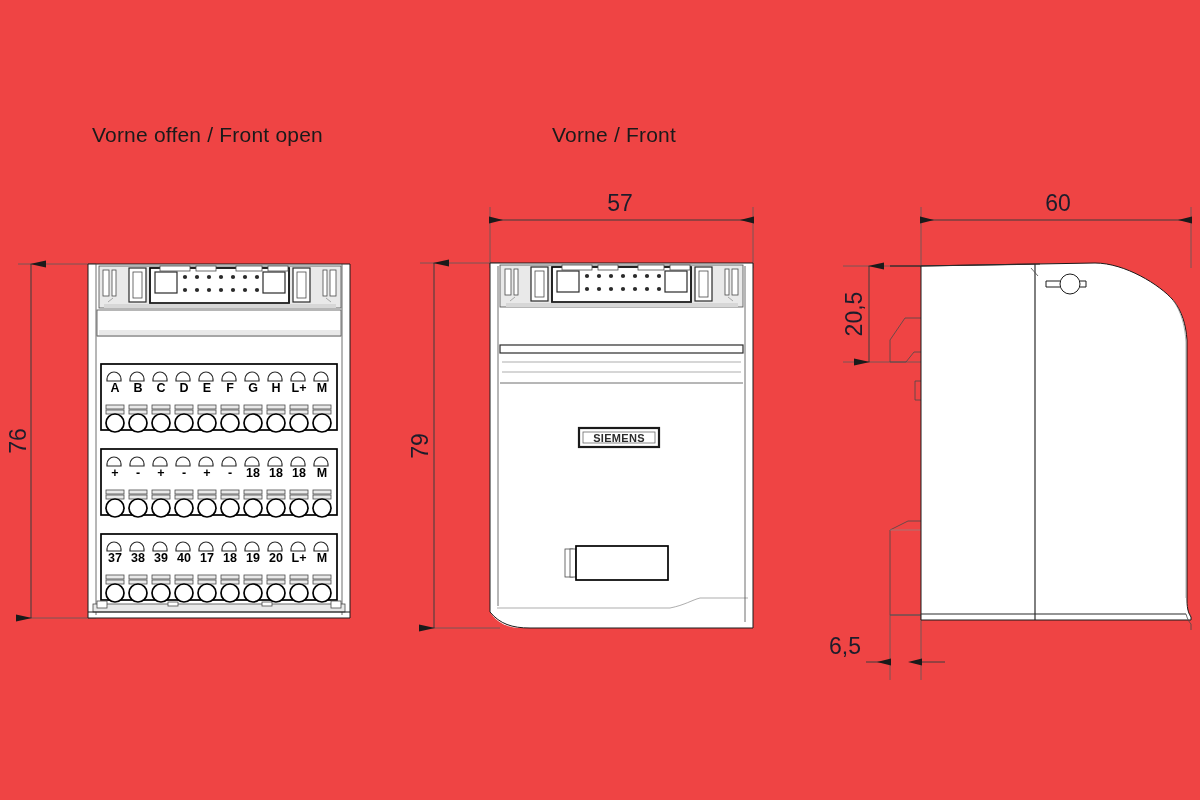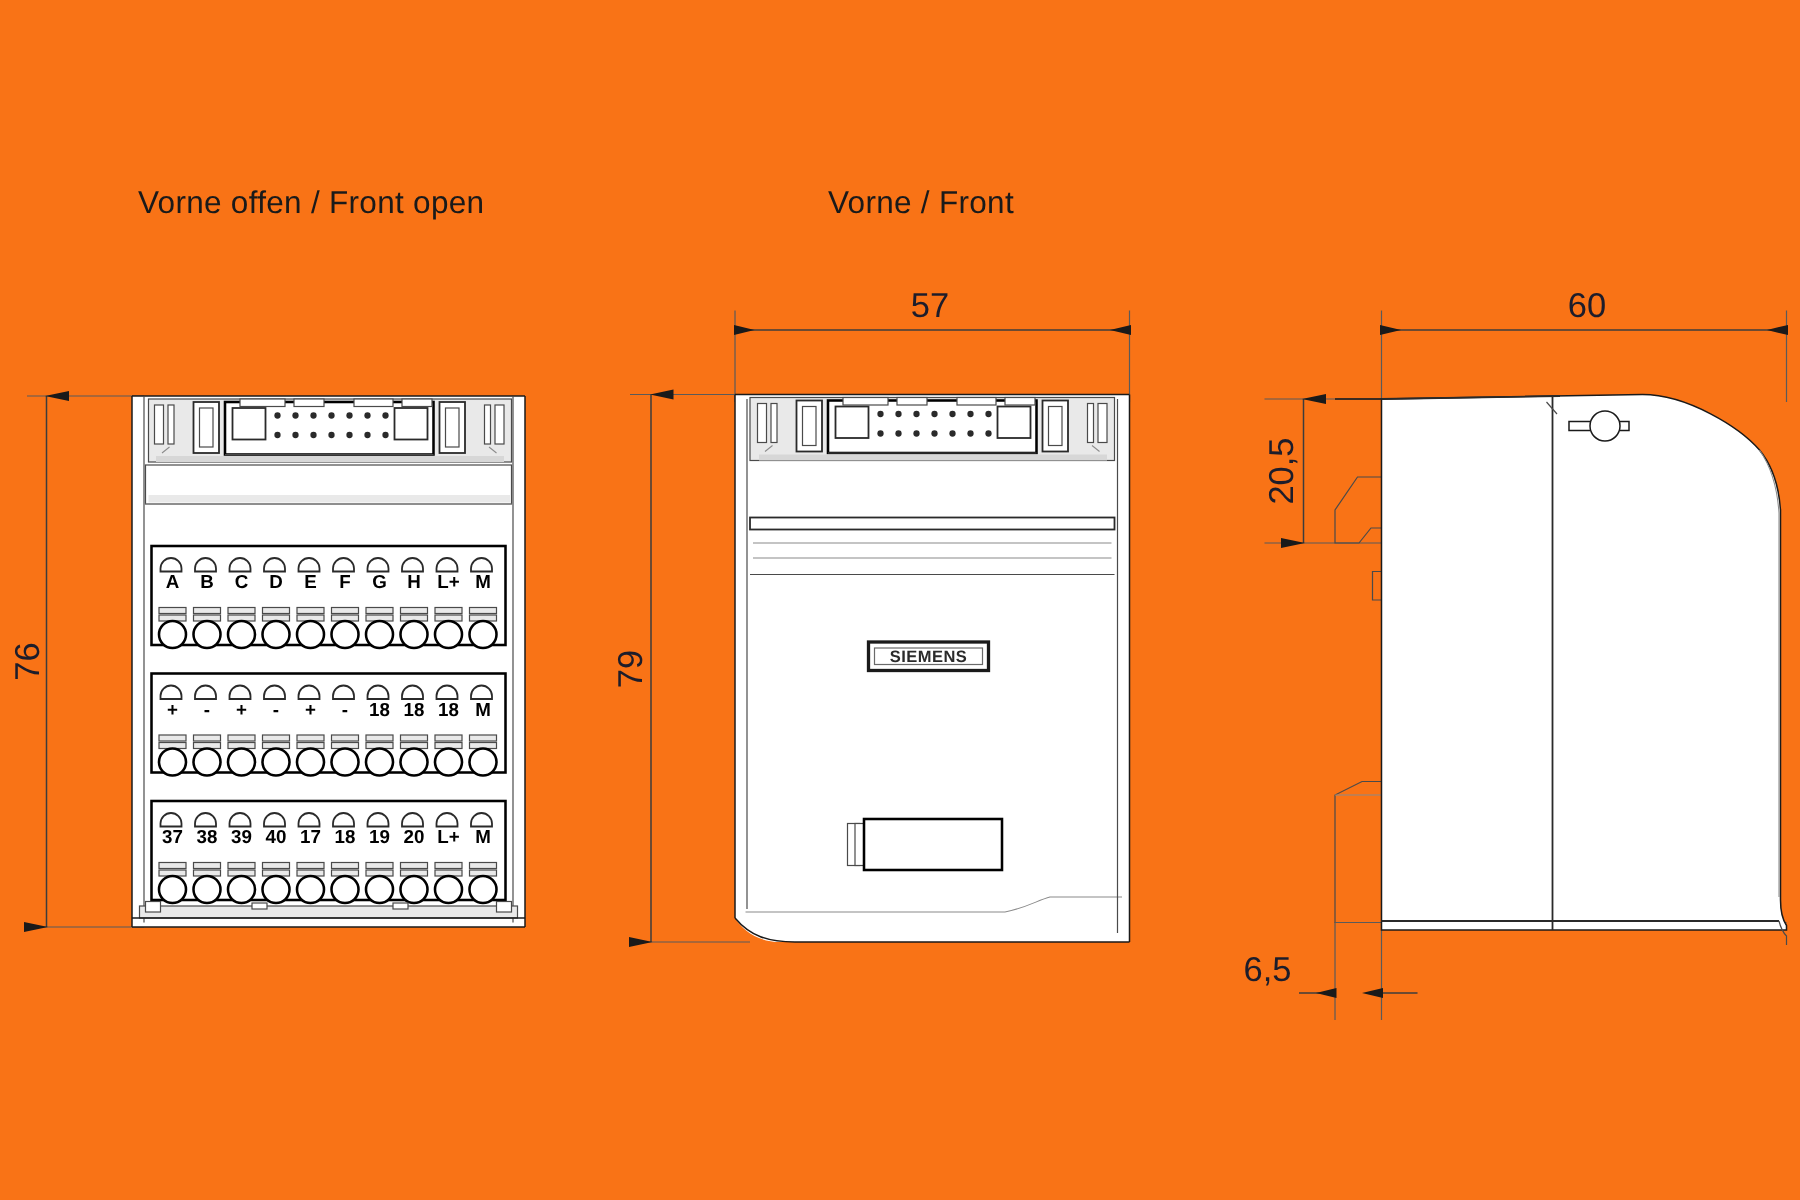--- a/index.html
+++ b/index.html
@@ -12,21 +12,21 @@
     width: 1200px;
     height: 800px;
     font-family: "Liberation Sans", sans-serif;
     overflow: hidden;
     position: relative;
   }
   #stage {
     position: relative;
     width: 1200px;
     height: 800px;
-    background: #f97316;
+    background: #ef4444;
   }
   svg#drawing {
     position: absolute;
     left: 0;
     top: 0;
     width: 1200px;
     height: 800px;
     display: block;
   }
   .view-title {

